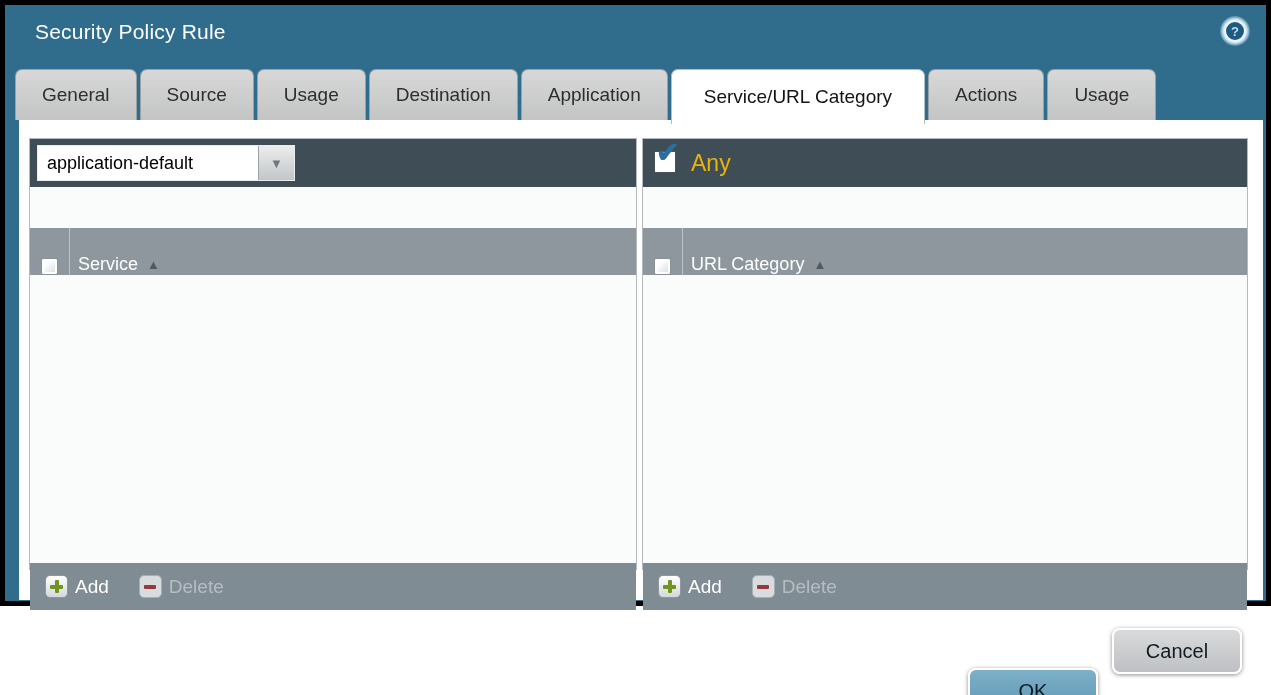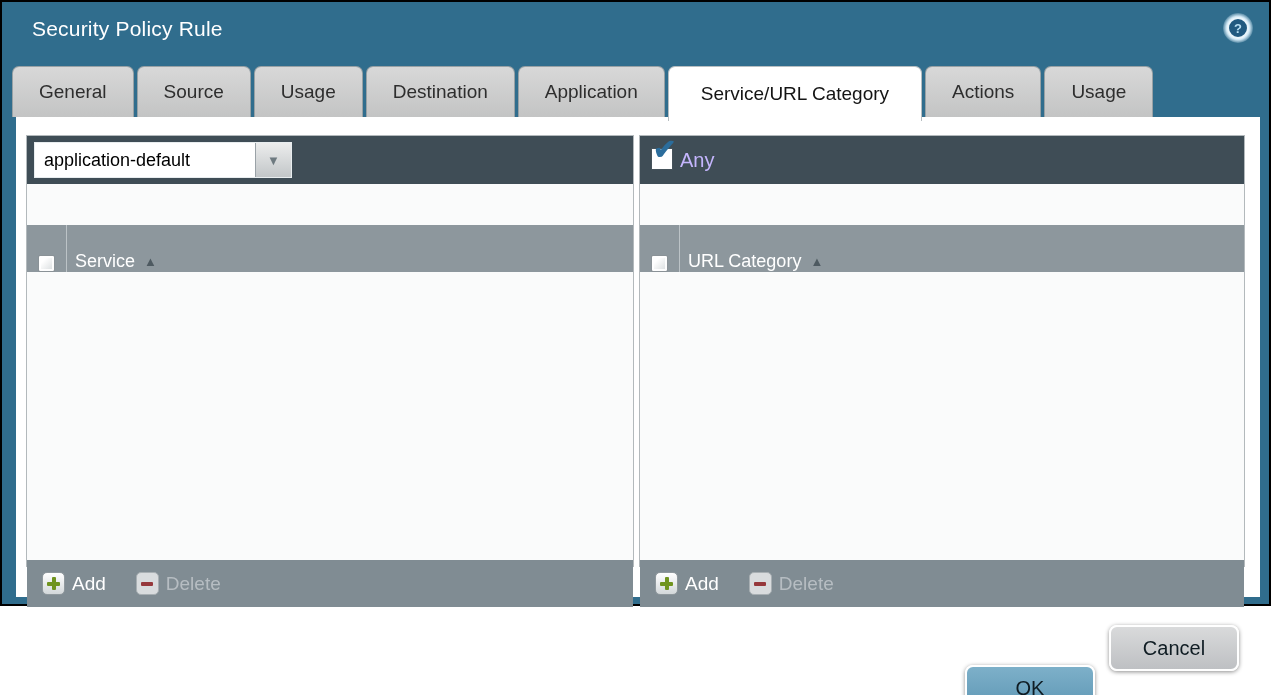--- a/index.html
+++ b/index.html
@@ -12,21 +12,21 @@
     --check-blue:#2b6d9c;
     --ok-button:#6ba2bf;
     --cancel-button:#cbccce;
   }
   *{box-sizing:border-box;margin:0;padding:0;}
   html,body{width:1271px;height:695px;overflow:hidden;}
   body{font-family:"Liberation Sans",sans-serif;}
   .dialog{
     position:relative;width:1271px;height:606px;
     background:var(--background);
-    border:2px solid #000000;
+    border:5px solid #000000;
   }
   .title{
     position:absolute;left:30px;top:15px;
     color:#fff;font-size:21px;letter-spacing:.2px;
   }
   .help{
     position:absolute;right:16px;top:11px;width:30px;height:30px;border-radius:50%;
     background:radial-gradient(circle,#cfe6f3 55%,rgba(207,230,243,0) 75%);
     display:flex;align-items:center;justify-content:center;cursor:pointer;
   }
@@ -77,22 +77,22 @@
     box-shadow:inset 0 0 0 2px rgba(255,255,255,.9);cursor:pointer;flex:none;
   }
   .cb-any{
     position:absolute;left:11px;top:12px;width:22px;height:22px;background:#fff;
     border:1px solid #46535b;cursor:pointer;
   }
   .cb-any .check{
     position:absolute;left:1px;top:-13px;font-size:28px;font-weight:bold;
     color:var(--check-blue);line-height:1;
   }
-  .any-label{position:absolute;left:40px;top:0;height:48px;display:flex;align-items:center;
-    color:#c4b5fd;font-size:20px;}
+  .any-label{position:absolute;left:48px;top:0;height:48px;display:flex;align-items:center;
+    color:#eab308;font-size:23px;}
   .hdr-cb{margin-left:11px;}
   .hdr-sep{position:absolute;left:39px;top:0;width:1px;height:100%;background:#bcc3c7;}
   .hdr-label{margin-left:20px;color:#fff;font-size:18px;cursor:pointer;display:flex;align-items:center;}
   .sort-arrow{margin-left:9px;color:#4e5a61;font-size:13px;}
   
   .ftr-btn{display:flex;align-items:center;cursor:pointer;}
   .icon-sq{
     width:23px;height:23px;border-radius:5px;position:relative;flex:none;
     background:linear-gradient(#ffffff,#d3d8da);border:1px solid #8f989d;
   }

